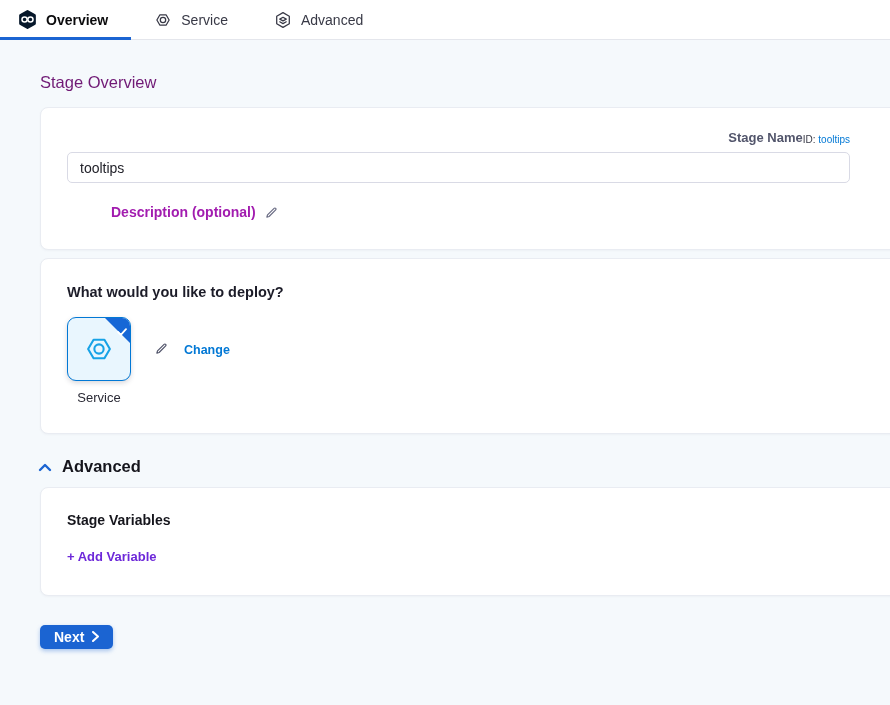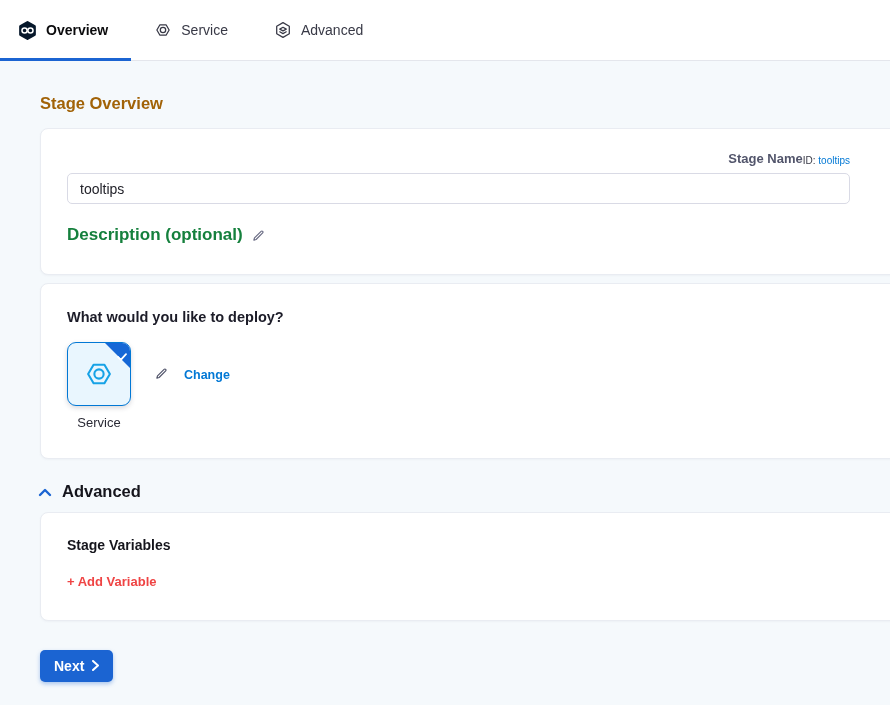--- a/index.html
+++ b/index.html
@@ -5,21 +5,21 @@
   * { box-sizing: border-box; margin: 0; padding: 0; }
   html, body { width: 890px; height: 705px; overflow: hidden; }
   body {
     font-family: "Liberation Sans", sans-serif;
     background: #f5f9fc;
     color: #1c1c28;
   }
   
   .tabbar {
     position: relative;
-    height: 61px;
+    height: 40px;
     background: #ffffff;
     border-bottom: 1px solid #e4e6ec;
     display: flex;
     align-items: center;
     padding-left: 18px;
   }
   .tab {
     display: flex;
     align-items: center;
     gap: 9px;
@@ -36,22 +36,22 @@
     width: 131px; height: 3px;
     background: #1b64d2;
   }
   .tab svg { display: block; }
 
   
   .main { padding-top: 33px; }
   .page-title {
     margin-left: 40px;
     font-size: 16.5px;
-    font-weight: 700;
-    color: #a16207;
+    font-weight: 400;
+    color: #701a75;
   }
   .card {
     background: #ffffff;
     border: 1px solid #e9ecf2;
     border-radius: 8px;
     margin-left: 40px;
     margin-right: -10px;
     box-shadow: 0 1px 2px rgba(96,97,112,0.05);
   }
   .card-overview { margin-top: 15px; padding: 22px 0 29px 26px; }
@@ -77,23 +77,24 @@
     font-size: 14px;
     color: #22222a;
     background: #ffffff;
     outline: none;
   }
   .opt-row {
     margin-top: 21px;
     display: flex;
     align-items: center;
     gap: 9px;
-    font-size: 17px;
+    font-size: 14px;
     font-weight: 700;
-    color: #15803d;
+    color: #a21caf;
+    margin-left: 44px;
   }
   .opt-row + .opt-row { margin-top: 15px; }
   .edit-btn { display: inline-flex; cursor: pointer; color: #6b6d85; }
 
   
   .card-deploy { margin-top: 8px; padding: 25px 0 28px 26px; }
   .question { font-size: 14.5px; font-weight: 700; color: #1c1c28; }
   .tile-row { display: flex; align-items: flex-start; margin-top: 17px; }
   .tile-col { width: 64px; display: flex; flex-direction: column; align-items: center; }
   .tile {
@@ -130,29 +131,29 @@
     cursor: pointer;
   }
   .adv-title { font-size: 16.5px; font-weight: 700; color: #15151c; }
 
   .card-variables { margin-top: 11px; padding: 24px 0 30px 26px; }
   .sv-title { font-size: 14px; font-weight: 700; color: #15151c; }
   .add-variable {
     display: inline-block;
     margin-top: 21px;
     font-size: 13px; font-weight: 700;
-    color: #ef4444;
+    color: #6d28d9;
     cursor: pointer;
   }
 
   
   .next-btn {
     margin: 29px 0 0 40px;
     display: inline-flex; align-items: center; gap: 8px;
-    height: 32px; padding: 0 14px;
+    height: 24px; padding: 0 14px;
     background: #1b64d2;
     border: none; border-radius: 5px;
     color: #ffffff; font-family: "Liberation Sans", sans-serif;
     font-size: 14px; font-weight: 700;
     box-shadow: 0 2px 4px rgba(27,100,210,0.35);
     cursor: pointer;
   }
 </style>
 </head>
 <body>

